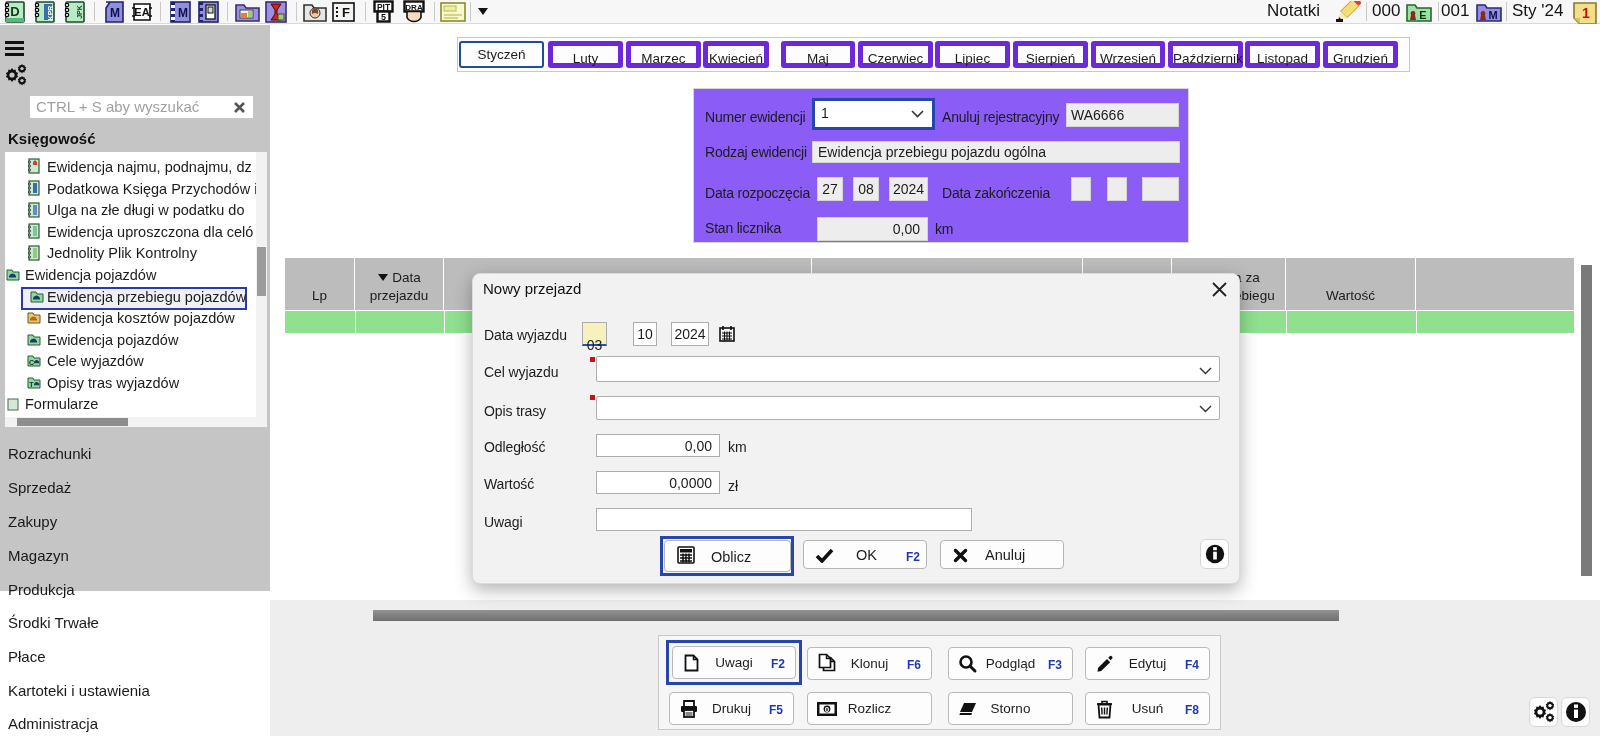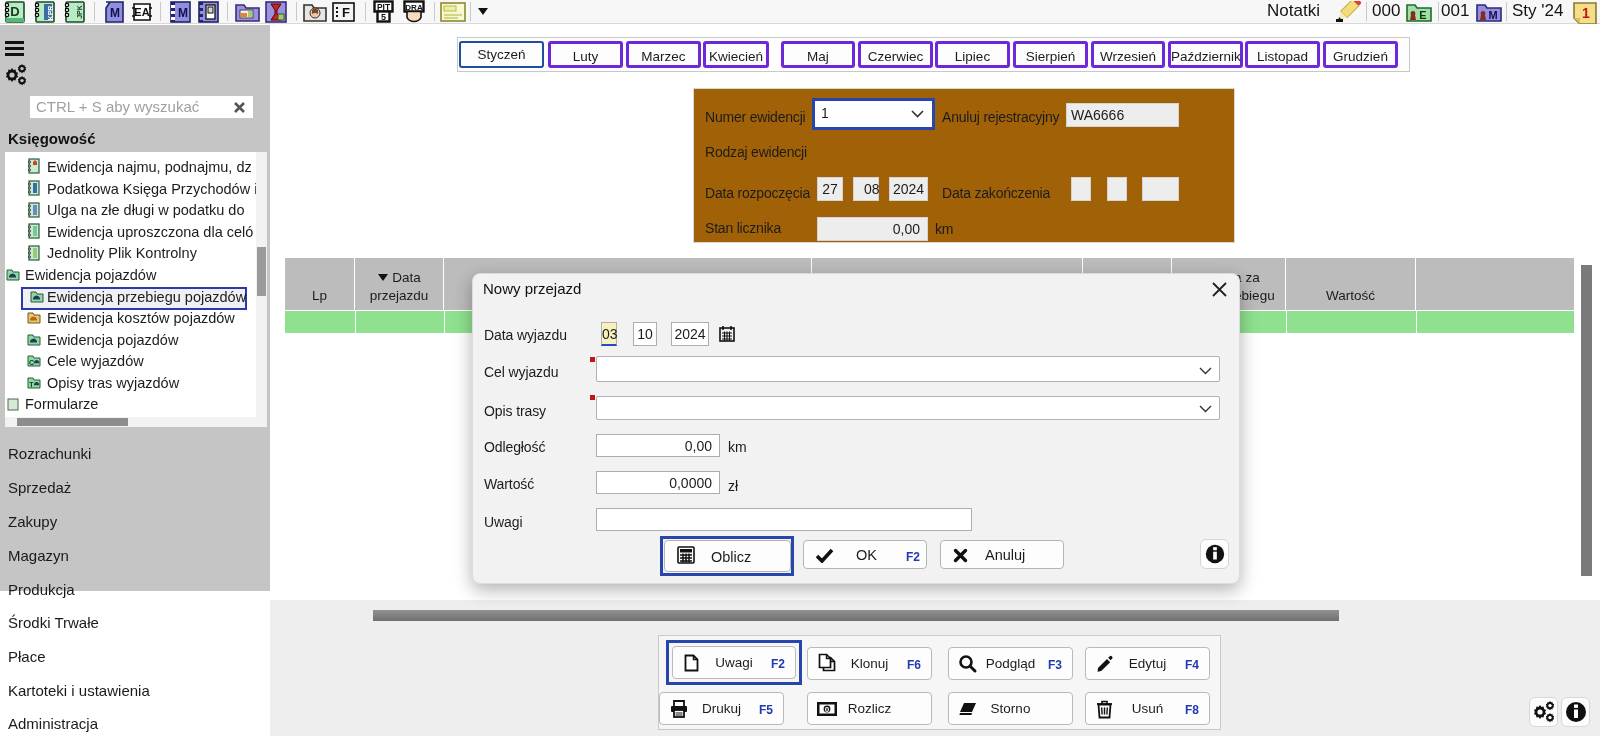--- a/index.html
+++ b/index.html
@@ -14,26 +14,26 @@
   #toolbar .rtxt { position:absolute; top:1px; font-size:17px; color:#151515; white-space:nowrap; }
 
   
   #sidebar { left:0; top:25px; width:270px; height:566px; background:#c6c5c5; }
   #treepanel { position:absolute; left:5px; top:127px; width:262px; height:275px; background:#ffffff; overflow:hidden; }
   .titem { position:absolute; height:21px; font-size:14.5px; color:#1c1c1c; white-space:nowrap; width:209px; overflow:hidden; }
   .sect { position:absolute; left:8px; font-size:15px; font-weight:normal; color:#1a1a1a; white-space:nowrap; }
 
   
   #months { left:457px; top:37px; width:953px; height:35px; background:#fdfdfd; border:1px solid #c8c8c8; }
-  .mbtn { position:absolute; top:3px; height:27px; background:#fdfdfd; border:3px solid #6d28d9; border-radius:3px;
+  .mbtn { position:absolute; top:3px; height:27px; background:#fdfdfd; border:5px solid #6d28d9; border-radius:3px;
           font-size:13.5px; color:#1c1c1c; text-align:center; line-height:25px; }
   .mbtn.sel { border:2px solid #1f4e9e; line-height:23px; }
 
   
-  #fpanel { left:693px; top:88px; width:542px; height:155px; background:#a16207; border:1px solid #d8d6d6; }
+  #fpanel { left:693px; top:88px; width:496px; height:155px; background:#8b5cf6; border:1px solid #d8d6d6; }
   .finput { position:absolute; background:#eeeded; border:1px solid #d5d3d3; font-size:14px; color:#1c1c1c; }
 
   
   #table { left:285px; top:258px; width:1289px; height:352px; background:#ffffff; }
   #thead { position:absolute; left:0; top:0; width:1289px; height:52px; background:#bdbcbc; }
   .th { position:absolute; top:0; height:52px; border-right:1px solid #ffffff; color:#1c1c1c; font-size:13.5px;
         display:flex; flex-direction:column; justify-content:flex-end; align-items:center; padding-bottom:5px; line-height:18px; text-align:center;}
   .grow { position:absolute; left:0; top:53px; width:1289px; height:22px; background:#8fe08f; }
   .gsep { position:absolute; top:53px; width:1px; height:22px; background:#ffffff; }
 
@@ -322,23 +322,24 @@
 <div class="abs" id="fpanel">
   <div class="lbl abs" style="left:11px;top:20px">Numer ewidencji</div>
   <div class="abs" style="left:118px;top:9px;width:123px;height:32px;background:#ffffff;border:3px solid #2746ad"></div>
   <div class="abs" style="left:127px;top:16px;font-size:14px;color:#1c1c1c">1</div>
   <svg class="abs" style="left:217px;top:21px" width="13" height="8" viewBox="0 0 13 8">
       <path d="M1 1 L6.5 6.5 L12 1" stroke="#333" stroke-width="1.6" fill="none"></path>
     </svg>
   <div class="lbl abs" style="left:248px;top:20px">Anuluj rejestracyjny</div>
   <div class="finput" style="left:372px;top:14px;width:113px;height:24px;padding:3px 4px">WA6666</div>
   <div class="lbl abs" style="left:11px;top:55px">Rodzaj ewidencji</div>
+  <div class="finput" style="left:118px;top:52px;width:368px;height:22px;padding:2px 5px">Ewidencja przebiegu pojazdu ogólna</div>
   <div class="lbl abs" style="left:11px;top:96px">Data rozpoczęcia</div>
   <div class="finput" style="left:123px;top:88px;width:26px;height:24px;padding:3px 0;text-align:center">27</div>
-  <div class="finput" style="left:159px;top:88px;width:26px;height:24px;padding:3px 10px;text-align:center">08</div>
+  <div class="finput" style="left:159px;top:88px;width:26px;height:24px;padding:3px 4px;text-align:center">08</div>
   <div class="finput" style="left:195px;top:88px;width:39px;height:24px;padding:3px 0;text-align:center">2024</div>
   <div class="lbl abs" style="left:248px;top:96px">Data zakończenia</div>
   <div class="finput" style="left:377px;top:88px;width:20px;height:24px"></div>
   <div class="finput" style="left:413px;top:88px;width:20px;height:24px"></div>
   <div class="finput" style="left:448px;top:88px;width:37px;height:24px"></div>
   <div class="lbl abs" style="left:11px;top:131px">Stan licznika</div>
   <div class="finput" style="left:123px;top:128px;width:111px;height:24px;padding:3px 7px;text-align:right">0,00</div>
   <div class="lbl abs" style="left:241px;top:132px">km</div>
 </div>
 <div class="abs" id="table">
@@ -403,21 +404,21 @@
         <div class="fn abs" style="right:10px;top:10px">F3</div>
     </div>
     <div class="bbtn" style="left:426px;top:11px">
       <svg class="abs" style="left:9px;top:6px" width="20" height="20" viewBox="0 0 20 20">
           <path d="M3 14 L12 5 l3.2 3.2 L6.2 17 L2.5 17.7 z" fill="#111"></path>
           <path d="M13.2 3.8 l1.6-1.6 q1-1 2.2 0.2 q1.2 1.2 0.2 2.2 l-1.6 1.6 z" fill="#111"></path>
         </svg>
       <div class="t">Edytuj</div>
         <div class="fn abs" style="right:10px;top:10px">F4</div>
     </div>
-    <div class="bbtn" style="left:0;top:56px">
+    <div class="bbtn" style="left:10px;top:56px">
       <svg class="abs" style="left:9px;top:6px" width="20" height="20" viewBox="0 0 20 20">
           <path d="M5 7 V2 h10 v5" fill="none" stroke="#111" stroke-width="1.8"></path>
           <rect x="2" y="7" width="16" height="6" rx="1" fill="#111"></rect>
           <rect x="5" y="11" width="10" height="7" fill="#fff" stroke="#111" stroke-width="1.8"></rect>
           <path d="M6.5 14 h7 M6.5 16 h7" stroke="#111" stroke-width="1.2"></path>
         </svg>
       <div class="t">Drukuj</div>
         <div class="fn abs" style="right:10px;top:10px">F5</div>
     </div>
     <div class="bbtn" style="left:148px;top:56px">
@@ -470,21 +471,21 @@
       <rect x="10" y="4.5" width="4" height="3.4" fill="#fff"></rect>
     </svg>
 </div>
 <div class="abs" id="dialog">
   <div class="abs" style="left:10px;top:6px;font-size:15px;color:#111">Nowy przejazd</div>
   <svg class="abs" style="left:738px;top:7px" width="17" height="17" viewBox="0 0 17 17">
       <path d="M2 2 L15 15 M15 2 L2 15" stroke="#222" stroke-width="1.8"></path>
     </svg>
 
   <div class="dlbl" style="top:53px">Data wyjazdu</div>
-  <div class="dinput" style="left:128px;top:48px;width:16px;height:24px;background:#f8f1bd;border-bottom:2px solid #1f4ec8;text-align:center;padding-top:3px">03</div>
+  <div class="dinput" style="left:109px;top:48px;width:25px;height:24px;background:#f8f1bd;border-bottom:2px solid #1f4ec8;text-align:center;padding-top:14px">03</div>
   <div class="dinput" style="left:160px;top:48px;width:24px;height:24px;text-align:center;padding-top:3px">10</div>
   <div class="dinput" style="left:198px;top:48px;width:38px;height:24px;text-align:center;padding-top:3px">2024</div>
   <svg class="abs" style="left:246px;top:51px" width="16" height="17" viewBox="0 0 16 17">
       <rect x="1" y="3" width="14" height="13" fill="none" stroke="#111" stroke-width="1.6"></rect>
       <path d="M4 1 v4 M12 1 v4" stroke="#111" stroke-width="1.6"></path>
       <path d="M3 8 h10 M3 11 h10 M3 14 h10 M5.5 6.5 v9 M8 6.5 v9 M10.5 6.5 v9" stroke="#111" stroke-width="1.1"></path>
     </svg>
 
   <div class="dlbl" style="top:90px">Cel wyjazdu</div>
   <div class="abs" style="left:117px;top:83px;width:5px;height:5px;background:#c11414"></div>

